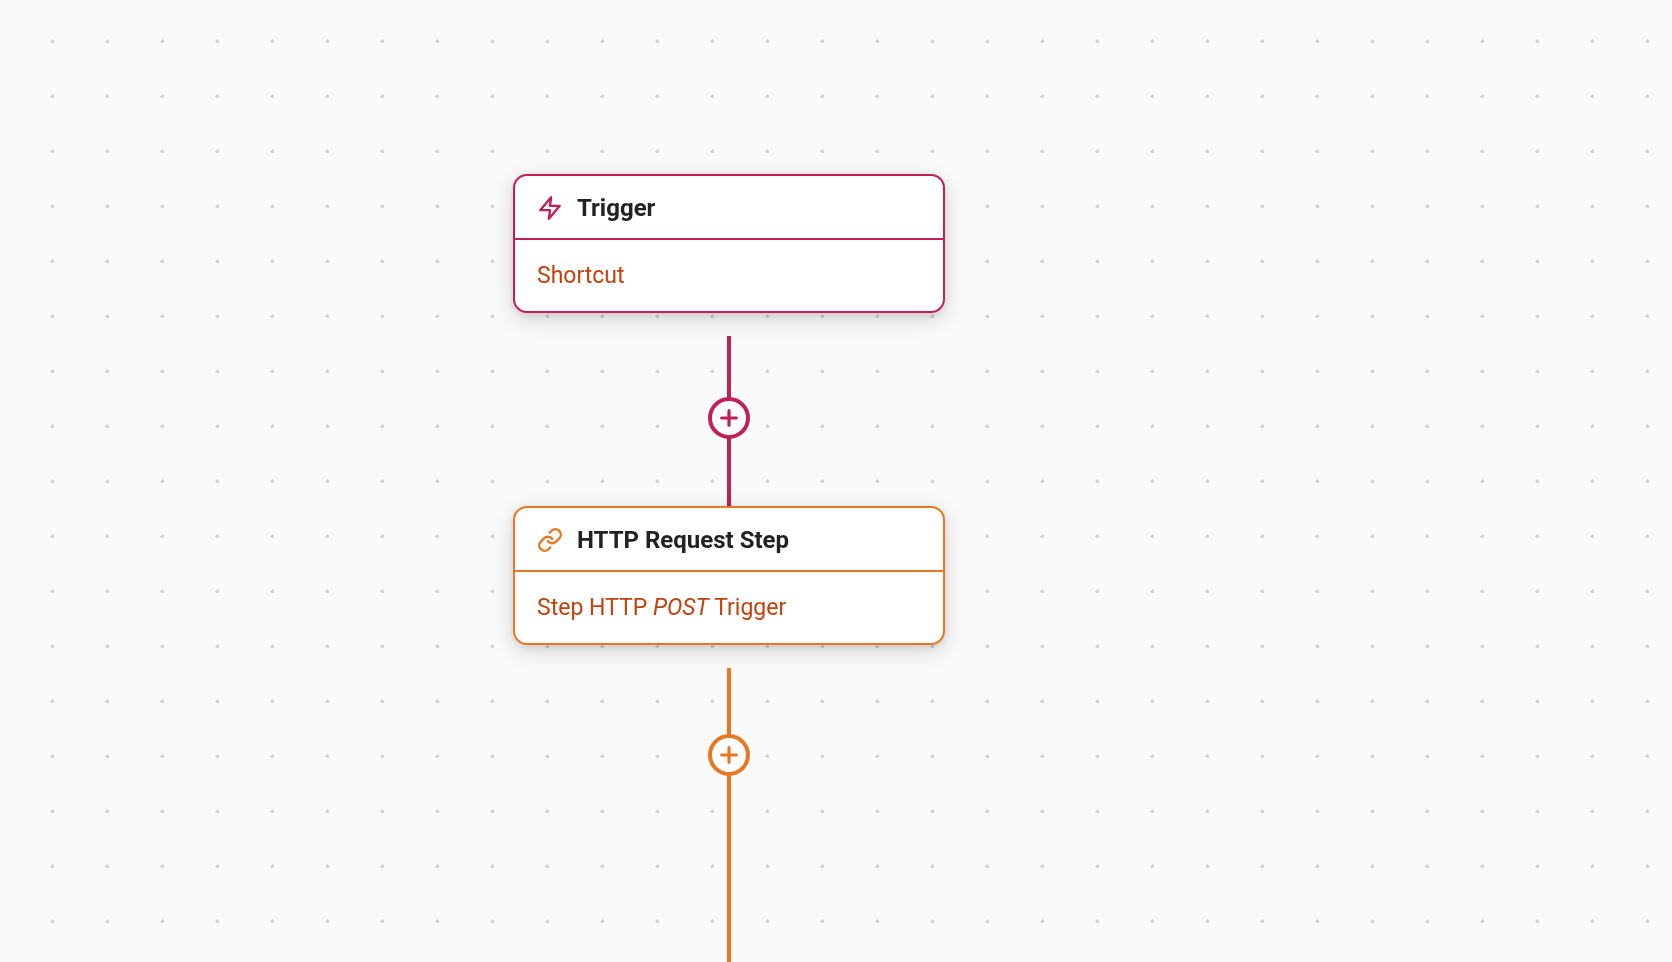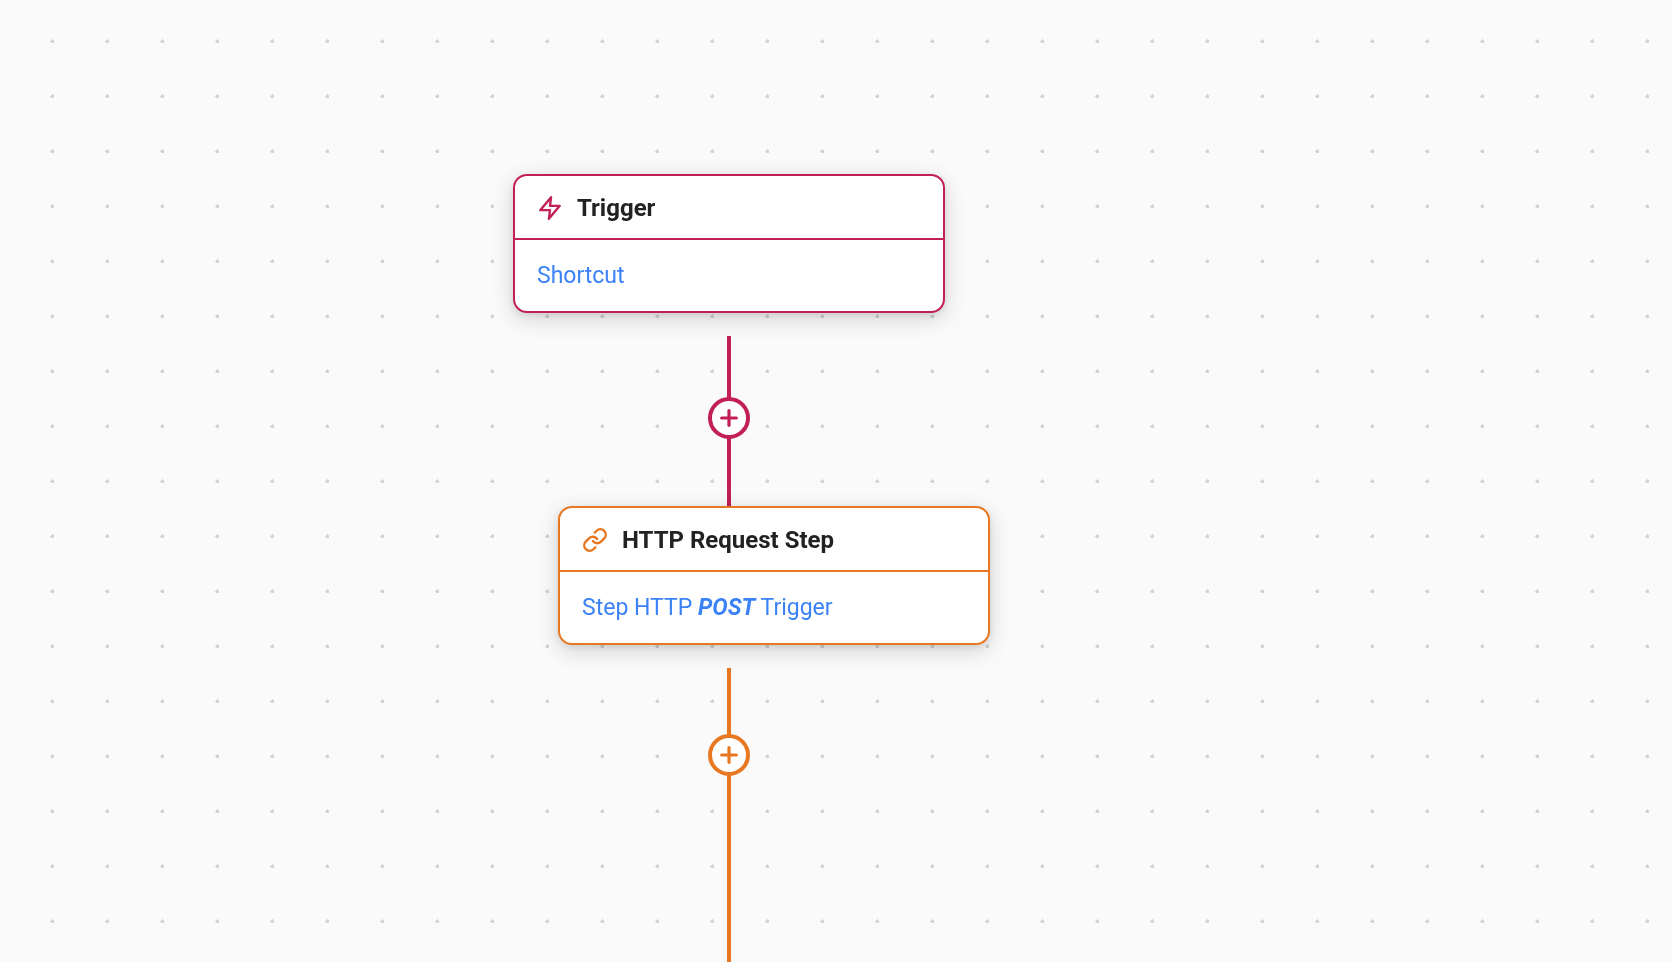--- a/index.html
+++ b/index.html
@@ -36,40 +36,39 @@
     border-bottom: 2px solid;
   }
   .node-title {
     font-size: 24px;
     font-weight: 700;
     color: #222222;
   }
   .node-body {
     padding: 22px 22px 22px 22px;
     font-size: 23px;
-    color: #3b82f6;
+    color: #c2410c;
     font-weight: 400;
   }
   .node-body .emph {
     font-style: italic;
-    font-weight: 700;
+    font-weight: 400;
   }
   .node-trigger {
     left: 513px;
     top: 174px;
     border-color: #c21f57;
   }
   .node-trigger .node-header {
     border-bottom-color: #c21f57;
   }
   .node-http {
     left: 513px;
     top: 506px;
     border-color: #e87722;
-    margin-left: 45px;
   }
   .node-http .node-header {
     border-bottom-color: #e87722;
   }
   .icon {
     flex-shrink: 0;
     display: inline-flex;
     align-items: center;
     justify-content: center;
   }

